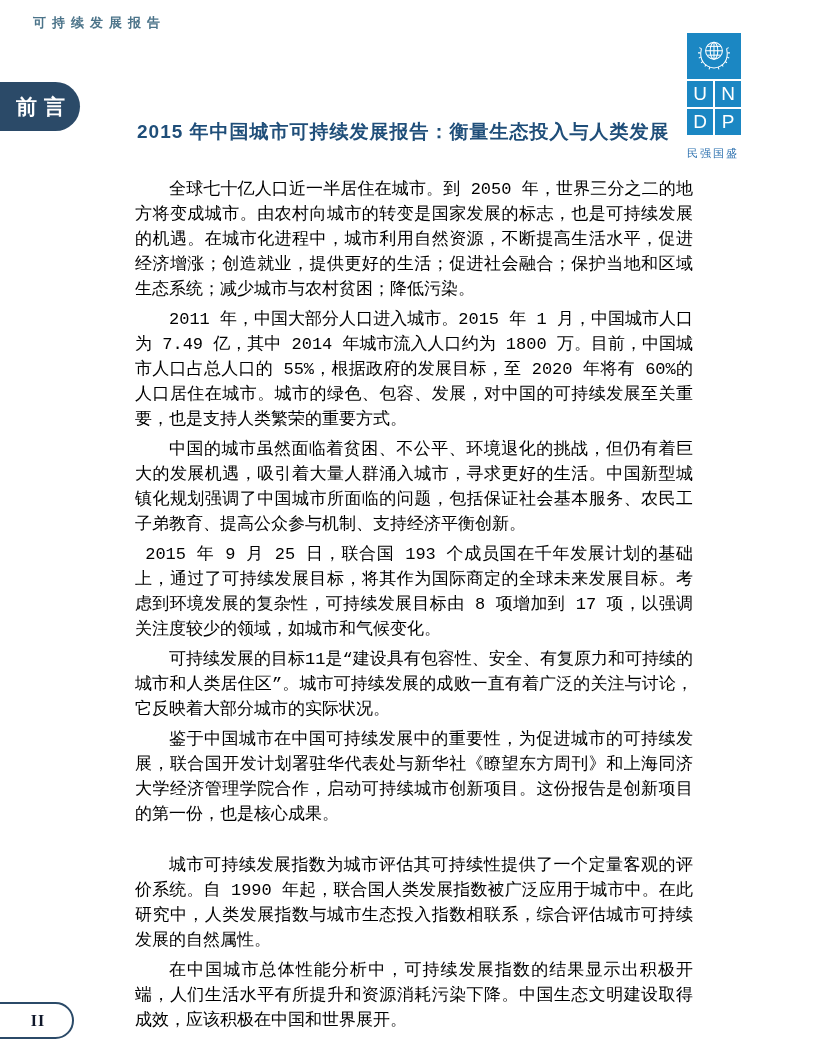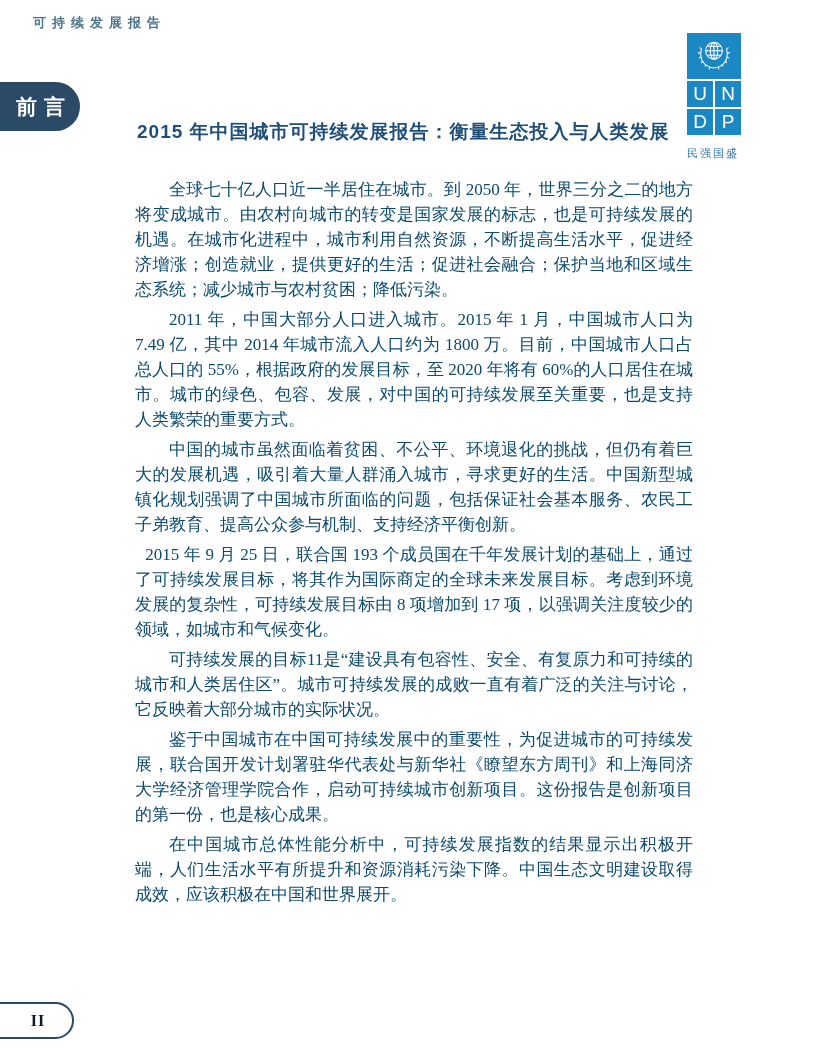--- a/index.html
+++ b/index.html
@@ -93,24 +93,24 @@
     letter-spacing: 2px;
     white-space: nowrap;
   }
 
   
   .body {
     position: absolute;
     left: 135px;
     top: 177px;
     width: 558px;
-    font-family: Liberation Serif, serif;
+    font-family: Liberation Mono, monospace;
     font-size: 17px;
     line-height: 25px;
-    color: #0c4a6e;
+    color: #000000;
     text-align: justify;
   }
   .body p { margin: 0 0 5px 0; text-indent: 2em; }
   .body p.small-indent { text-indent: 0.6em; }
   .body p.gap-before { margin-top: 26px; }
 
   
   .page-pill {
     position: absolute;
     left: -24px;
@@ -175,20 +175,21 @@
     <div class="tagline">民强国盛</div>
   </div>
 
   <div class="body">
     <p>全球七十亿人口近一半居住在城市。到 2050 年，世界三分之二的地方将变成城市。由农村向城市的转变是国家发展的标志，也是可持续发展的机遇。在城市化进程中，城市利用自然资源，不断提高生活水平，促进经济增涨；创造就业，提供更好的生活；促进社会融合；保护当地和区域生态系统；减少城市与农村贫困；降低污染。</p>
     <p>2011 年，中国大部分人口进入城市。2015 年 1 月，中国城市人口为 7.49 亿，其中 2014 年城市流入人口约为 1800 万。目前，中国城市人口占总人口的 55%，根据政府的发展目标，至 2020 年将有 60%的人口居住在城市。城市的绿色、包容、发展，对中国的可持续发展至关重要，也是支持人类繁荣的重要方式。</p>
     <p>中国的城市虽然面临着贫困、不公平、环境退化的挑战，但仍有着巨大的发展机遇，吸引着大量人群涌入城市，寻求更好的生活。中国新型城镇化规划强调了中国城市所面临的问题，包括保证社会基本服务、农民工子弟教育、提高公众参与机制、支持经济平衡创新。</p>
     <p class="small-indent">2015 年 9 月 25 日，联合国 193 个成员国在千年发展计划的基础上，通过了可持续发展目标，将其作为国际商定的全球未来发展目标。考虑到环境发展的复杂性，可持续发展目标由 8 项增加到 17 项，以强调关注度较少的领域，如城市和气候变化。</p>
     <p>可持续发展的目标11是“建设具有包容性、安全、有复原力和可持续的城市和人类居住区”。城市可持续发展的成败一直有着广泛的关注与讨论，它反映着大部分城市的实际状况。</p>
     <p>鉴于中国城市在中国可持续发展中的重要性，为促进城市的可持续发展，联合国开发计划署驻华代表处与新华社《瞭望东方周刊》和上海同济大学经济管理学院合作，启动可持续城市创新项目。这份报告是创新项目的第一份，也是核心成果。</p>
+    <p class="gap-before">城市可持续发展指数为城市评估其可持续性提供了一个定量客观的评价系统。自 1990 年起，联合国人类发展指数被广泛应用于城市中。在此研究中，人类发展指数与城市生态投入指数相联系，综合评估城市可持续发展的自然属性。</p>
     <p>在中国城市总体性能分析中，可持续发展指数的结果显示出积极开端，人们生活水平有所提升和资源消耗污染下降。中国生态文明建设取得成效，应该积极在中国和世界展开。</p>
   </div>
 
   <div class="page-pill">
     <span class="num">II</span>
   </div>
 
 </div>
 
 </body></html>

